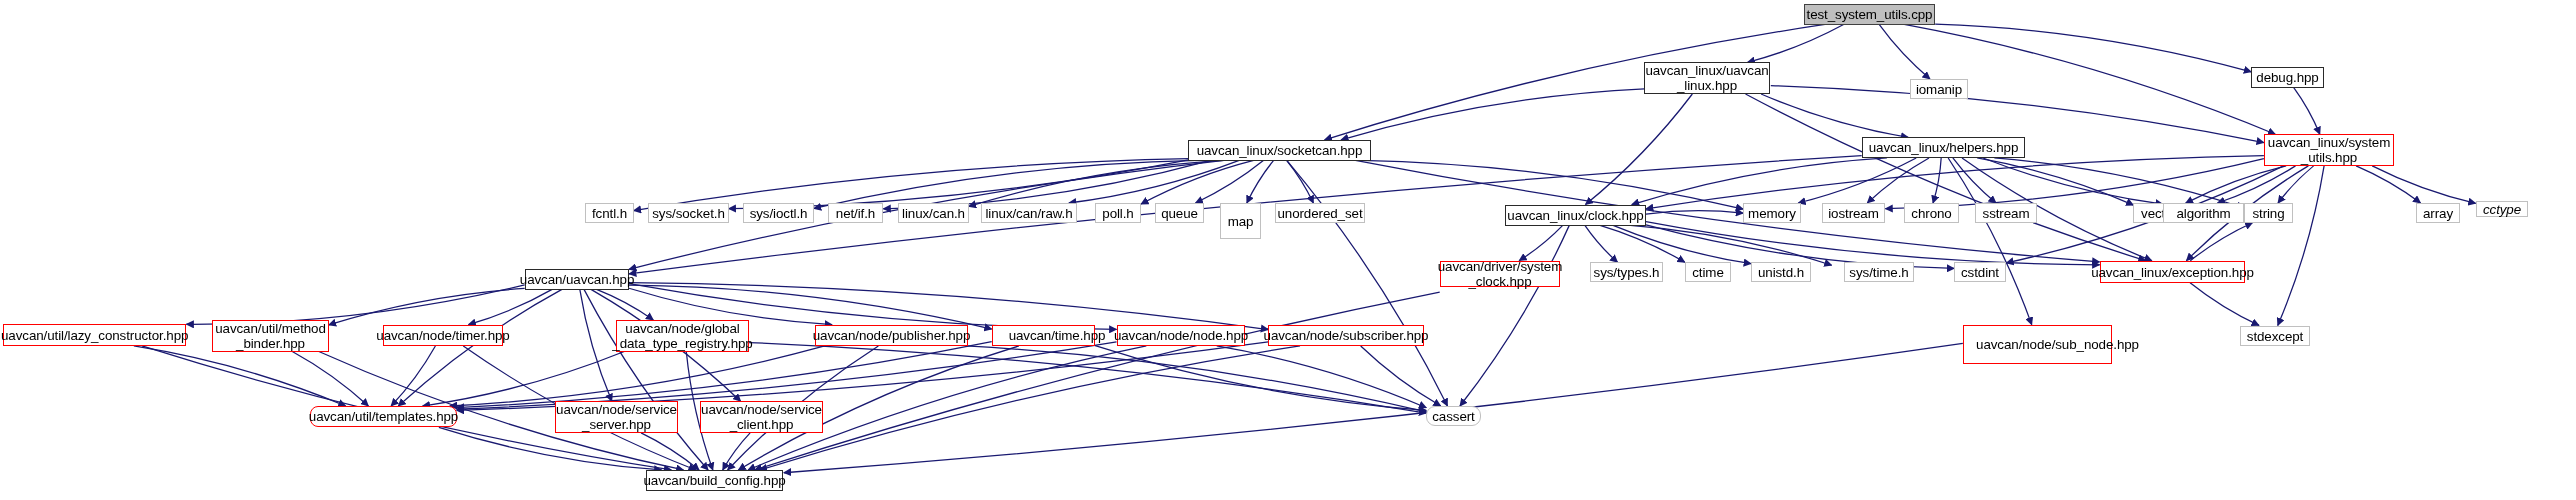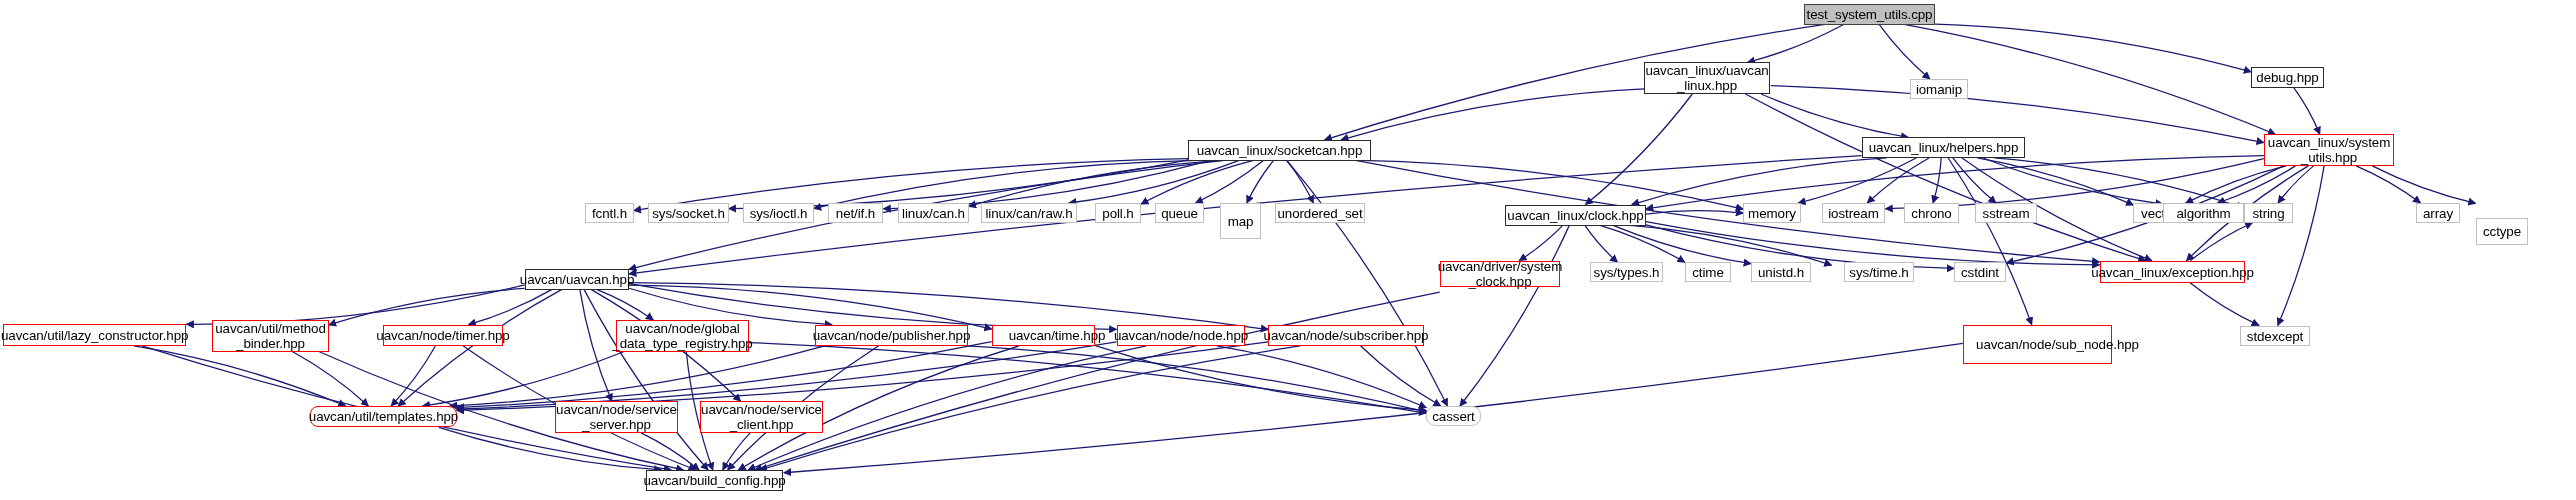--- a/index.html
+++ b/index.html
@@ -177,21 +177,21 @@
       <div class="node light" style="left: 1275px; top: 203px; width: 90px; height: 20px;">unordered_set</div>
       <div class="node plain" style="left: 1505px; top: 205px; width: 141px; height: 20.5px;">uavcan_linux/clock.hpp</div>
       <div class="node light" style="left: 1743px; top: 203px; width: 58px; height: 20px;">memory</div>
       <div class="node light" style="left: 1822px; top: 203px; width: 63px; height: 20px;">iostream</div>
       <div class="node light" style="left: 1904px; top: 203px; width: 55px; height: 20px;">chrono</div>
       <div class="node light" style="left: 1975px; top: 203px; width: 62px; height: 20px;">sstream</div>
       <div class="node light" style="left: 2133px; top: 203px; width: 52px; height: 20px;">vector</div>
       <div class="node light" style="left: 2163px; top: 203px; width: 81px; height: 20px; text-align: center;">algorithm</div>
       <div class="node light" style="left: 2244px; top: 203px; width: 49px; height: 20px;">string</div>
       <div class="node light" style="left: 2416px; top: 203px; width: 44px; height: 20px;">array</div>
-      <div class="node light" style="left: 2476px; top: 218px; width: 52px; height: 27px;">cctype</div>
+      <div class="node light" style="left: 2476px; top: 201px; width: 52px; height: 16px; font-style: italic;">cctype</div>
       <div class="node plain" style="left: 525px; top: 269px; width: 104px; height: 20.5px;">uavcan/uavcan.hpp</div>
       <div class="node red" style="left: 1440px; top: 261px; width: 120px; height: 26px;">uavcan/driver/system
 _clock.hpp</div>
       <div class="node light" style="left: 1590px; top: 262px; width: 73px; height: 20px;">sys/types.h</div>
       <div class="node light" style="left: 1685px; top: 262px; width: 46px; height: 20px;">ctime</div>
       <div class="node light" style="left: 1751px; top: 262px; width: 60px; height: 20px;">unistd.h</div>
       <div class="node light" style="left: 1832px; top: 262px; width: 70px; height: 20px; margin-left: 12px;">sys/time.h</div>
       <div class="node light" style="left: 1954px; top: 262px; width: 52px; height: 20px;">cstdint</div>
       <div class="node red" style="left: 2100px; top: 261px; width: 145px; height: 22px;">uavcan_linux/exception.hpp</div>
       <div class="node red" style="left: 3.2px; top: 324px; width: 183px; height: 22px;">uavcan/util/lazy_constructor.hpp</div>

